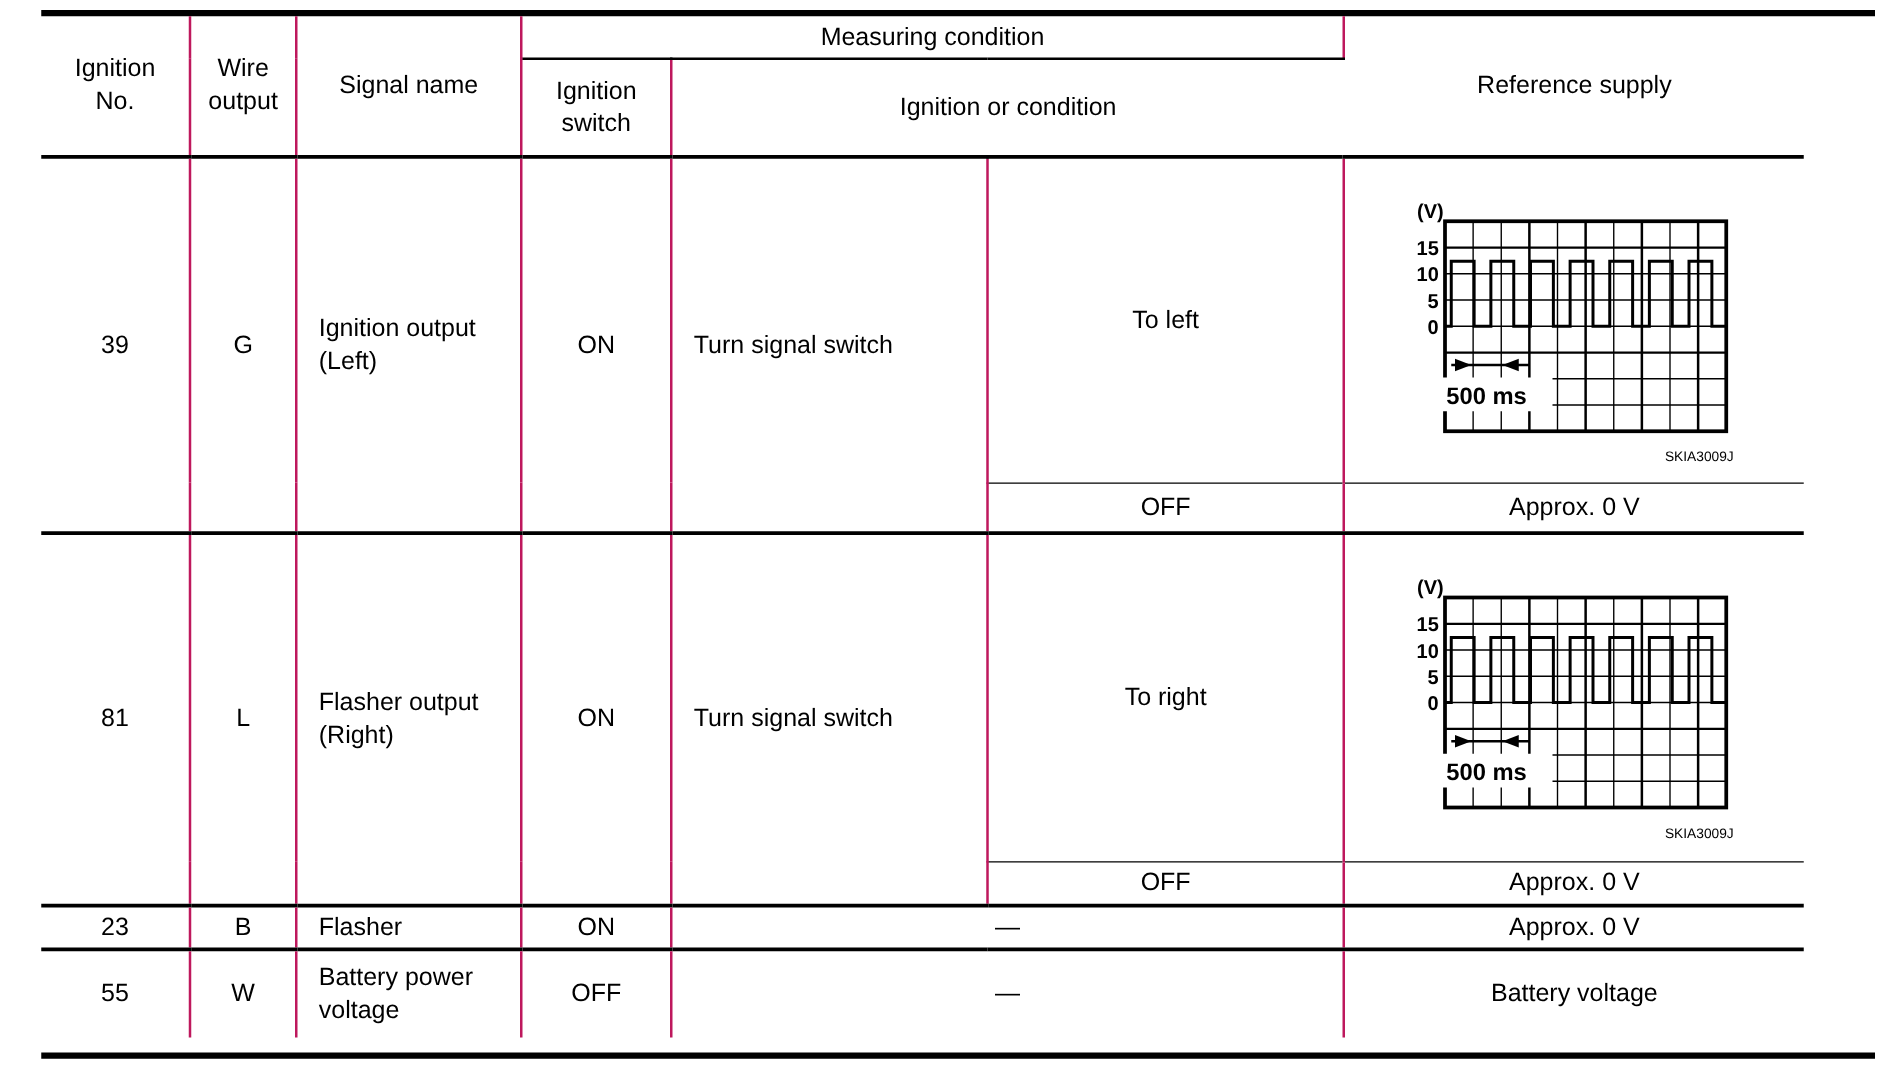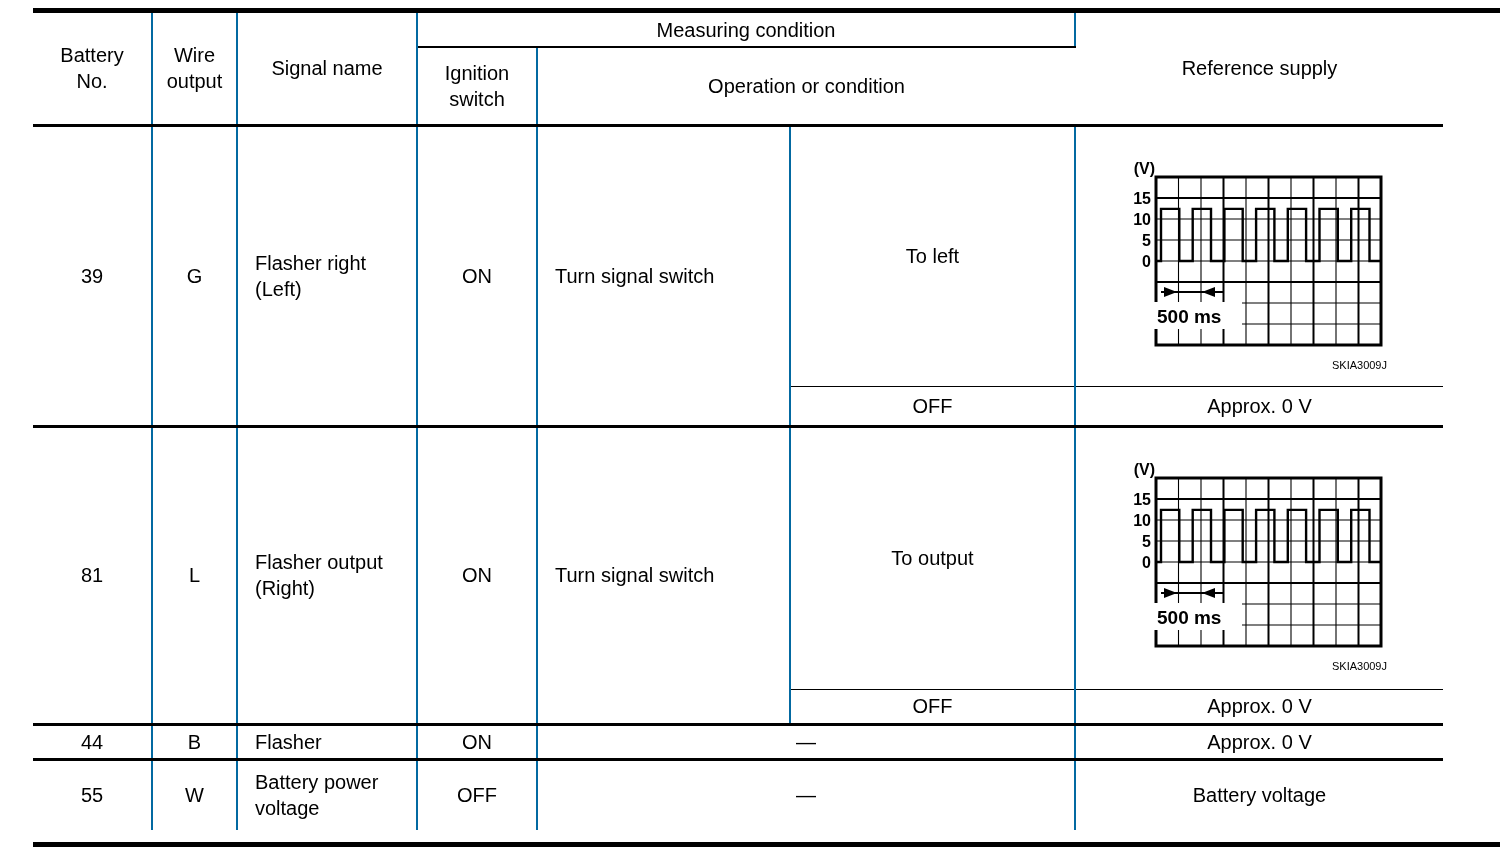--- a/index.html
+++ b/index.html
@@ -2,21 +2,21 @@
 <html><head>
 <meta charset="utf-8">
 <style>
   html,body{margin:0;padding:0;background:#ffffff;}
   .page{position:relative;width:1504px;height:862px;background:#ffffff;overflow:hidden;
         font-family:"Liberation Sans","DejaVu Sans",sans-serif;color:#000;}
   .bar{position:absolute;left:33px;width:1467px;height:5px;background:#000;}
   .bar.top{top:8px;}
   .bar.bottom{top:842px;}
   table.spec{position:absolute;left:33px;top:13px;width:1410px;border-collapse:collapse;table-layout:fixed;}
-  td{border:none;border-right:2px solid #0369a1;border-bottom:2px solid #000;
+  td{border:none;border-right:2px solid #be185d;border-bottom:2px solid #000;
      font-size:20px;line-height:1.3;text-align:center;vertical-align:middle;padding:2px 4px;color:#000;}
   td:last-child{border-right:none;}
   td.left{text-align:left;padding-left:17px;padding-right:6px;}
   tr.sep>td{border-bottom-width:3px;}
   td.bb3{border-bottom-width:3px !important;}
   td.bb1{border-bottom-width:1.5px !important;}
   td.mid2{border-bottom-width:2px !important;}
   tr.last>td{border-bottom:none;}
   .hw{display:inline-block;text-align:center;}
   td.wavecell{position:relative;padding:0;}
@@ -35,35 +35,35 @@
         <col style="width:85px">
         <col style="width:180px">
       <col style="width:120px">
         <col style="width:253px">
         <col style="width:285px">
       <col style="width:368px">
     </colgroup>
     <tbody>
 
       <tr class="h1" style="height:34px">
-        <td rowspan="2" class="bb3"><div class="hw" style="width:84px">Battery No.</div></td>
+        <td rowspan="2" class="bb3"><div class="hw" style="width:84px">Ignition No.</div></td>
         <td rowspan="2" class="bb3"><div class="hw" style="width:56px">Wire output</div></td>
         <td rowspan="2" class="bb3"><span>Signal name</span></td>
         <td colspan="3" class="mid2"><span>Measuring condition</span></td>
         <td rowspan="2" class="bb3"><span>Reference supply</span></td>
       </tr>
       <tr class="sep" style="height:78px">
         <td><div class="hw" style="width:78px">Ignition switch</div></td>
-        <td colspan="2"><span>Operation or condition</span></td>
+        <td colspan="2"><span>Ignition or condition</span></td>
       </tr>
 
       <tr style="height:261px">
         <td rowspan="2" class="bb3"><span>39</span></td>
         <td rowspan="2" class="bb3"><span>G</span></td>
-        <td rowspan="2" class="bb3 left"><span>Flasher right (Left)</span></td>
+        <td rowspan="2" class="bb3 left"><span>Ignition output (Left)</span></td>
         <td rowspan="2" class="bb3"><span>ON</span></td>
         <td rowspan="2" class="bb3 left"><span>Turn signal switch</span></td>
         <td class="bb1"><span>To left</span></td>
         <td class="bb1 wavecell">
             <div class="wavefig"><svg width="306" height="214">
                 <line x1="79.5" y1="17" x2="79.5" y2="185" stroke="#000000" stroke-width="1.1"></line>
                 <line x1="102" y1="17" x2="102" y2="185" stroke="#000000" stroke-width="1.1"></line>
                 <line x1="124.5" y1="17" x2="124.5" y2="185" stroke="#000000" stroke-width="2"></line>
                 <line x1="147" y1="17" x2="147" y2="185" stroke="#000000" stroke-width="1.1"></line>
                 <line x1="169.5" y1="17" x2="169.5" y2="185" stroke="#000000" stroke-width="2"></line>
@@ -98,21 +98,21 @@
         <td><span>OFF</span></td>
         <td><span>Approx. 0 V</span></td>
       </tr>
 
       <tr style="height:263px">
         <td rowspan="2" class="bb3"><span>81</span></td>
         <td rowspan="2" class="bb3"><span>L</span></td>
         <td rowspan="2" class="bb3 left"><span>Flasher output (Right)</span></td>
         <td rowspan="2" class="bb3"><span>ON</span></td>
         <td rowspan="2" class="bb3 left"><span>Turn signal switch</span></td>
-        <td class="bb1"><span>To output</span></td>
+        <td class="bb1"><span>To right</span></td>
         <td class="bb1 wavecell">
             <div class="wavefig"><svg width="306" height="214">
                 <line x1="79.5" y1="17" x2="79.5" y2="185" stroke="#000000" stroke-width="1.1"></line>
                 <line x1="102" y1="17" x2="102" y2="185" stroke="#000000" stroke-width="1.1"></line>
                 <line x1="124.5" y1="17" x2="124.5" y2="185" stroke="#000000" stroke-width="2"></line>
                 <line x1="147" y1="17" x2="147" y2="185" stroke="#000000" stroke-width="1.1"></line>
                 <line x1="169.5" y1="17" x2="169.5" y2="185" stroke="#000000" stroke-width="2"></line>
                 <line x1="192" y1="17" x2="192" y2="185" stroke="#000000" stroke-width="1.1"></line>
                 <line x1="214.5" y1="17" x2="214.5" y2="185" stroke="#000000" stroke-width="2"></line>
                 <line x1="237" y1="17" x2="237" y2="185" stroke="#000000" stroke-width="1.1"></line>
@@ -139,21 +139,21 @@
                 <text x="288" y="209" text-anchor="end" font-size="11" fill="#000000" font-family="&quot;Liberation Sans&quot;,&quot;DejaVu Sans&quot;,sans-serif">SKIA3009J</text>
               </svg></div>
           </td>
       </tr>
       <tr class="sep" style="height:35px">
         <td><span>OFF</span></td>
         <td><span>Approx. 0 V</span></td>
       </tr>
 
       <tr class="sep" style="height:35px">
-        <td><span>44</span></td>
+        <td><span>23</span></td>
         <td><span>B</span></td>
         <td class="left"><span>Flasher</span></td>
         <td><span>ON</span></td>
         <td colspan="2"><span>—</span></td>
         <td><span>Approx. 0 V</span></td>
       </tr>
 
       <tr class="last" style="height:71px">
         <td><span>55</span></td>
         <td><span>W</span></td>

